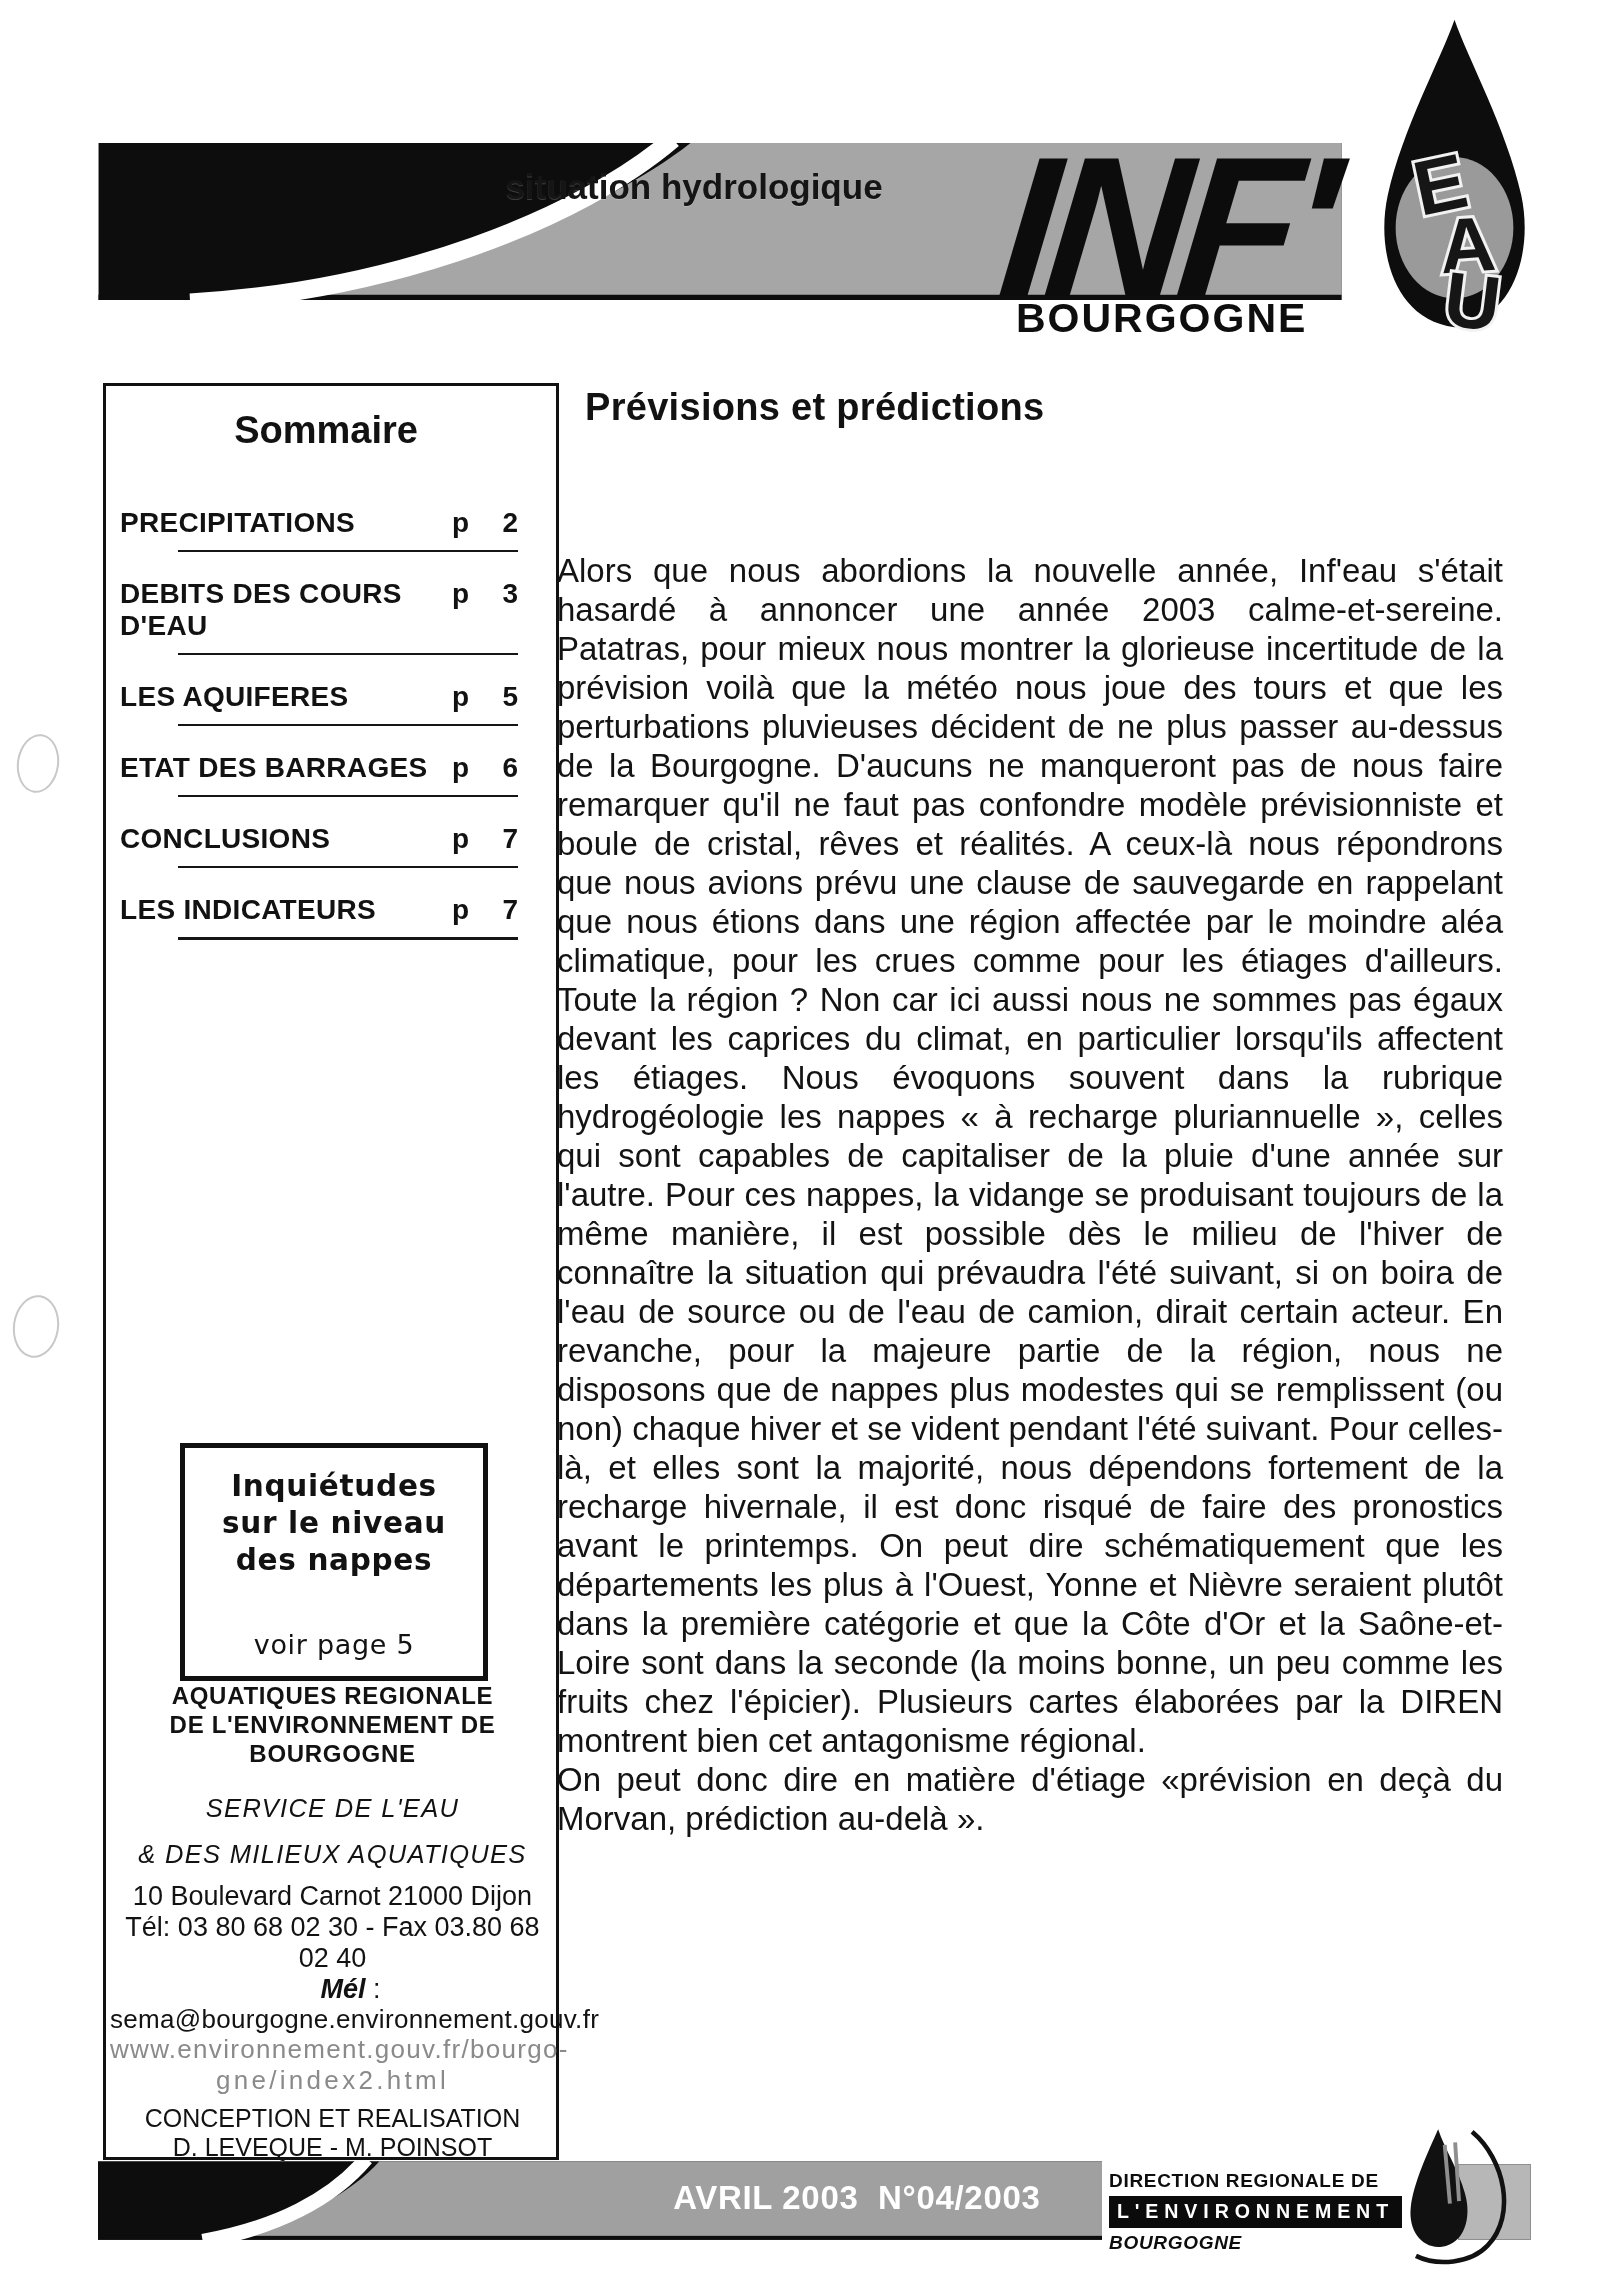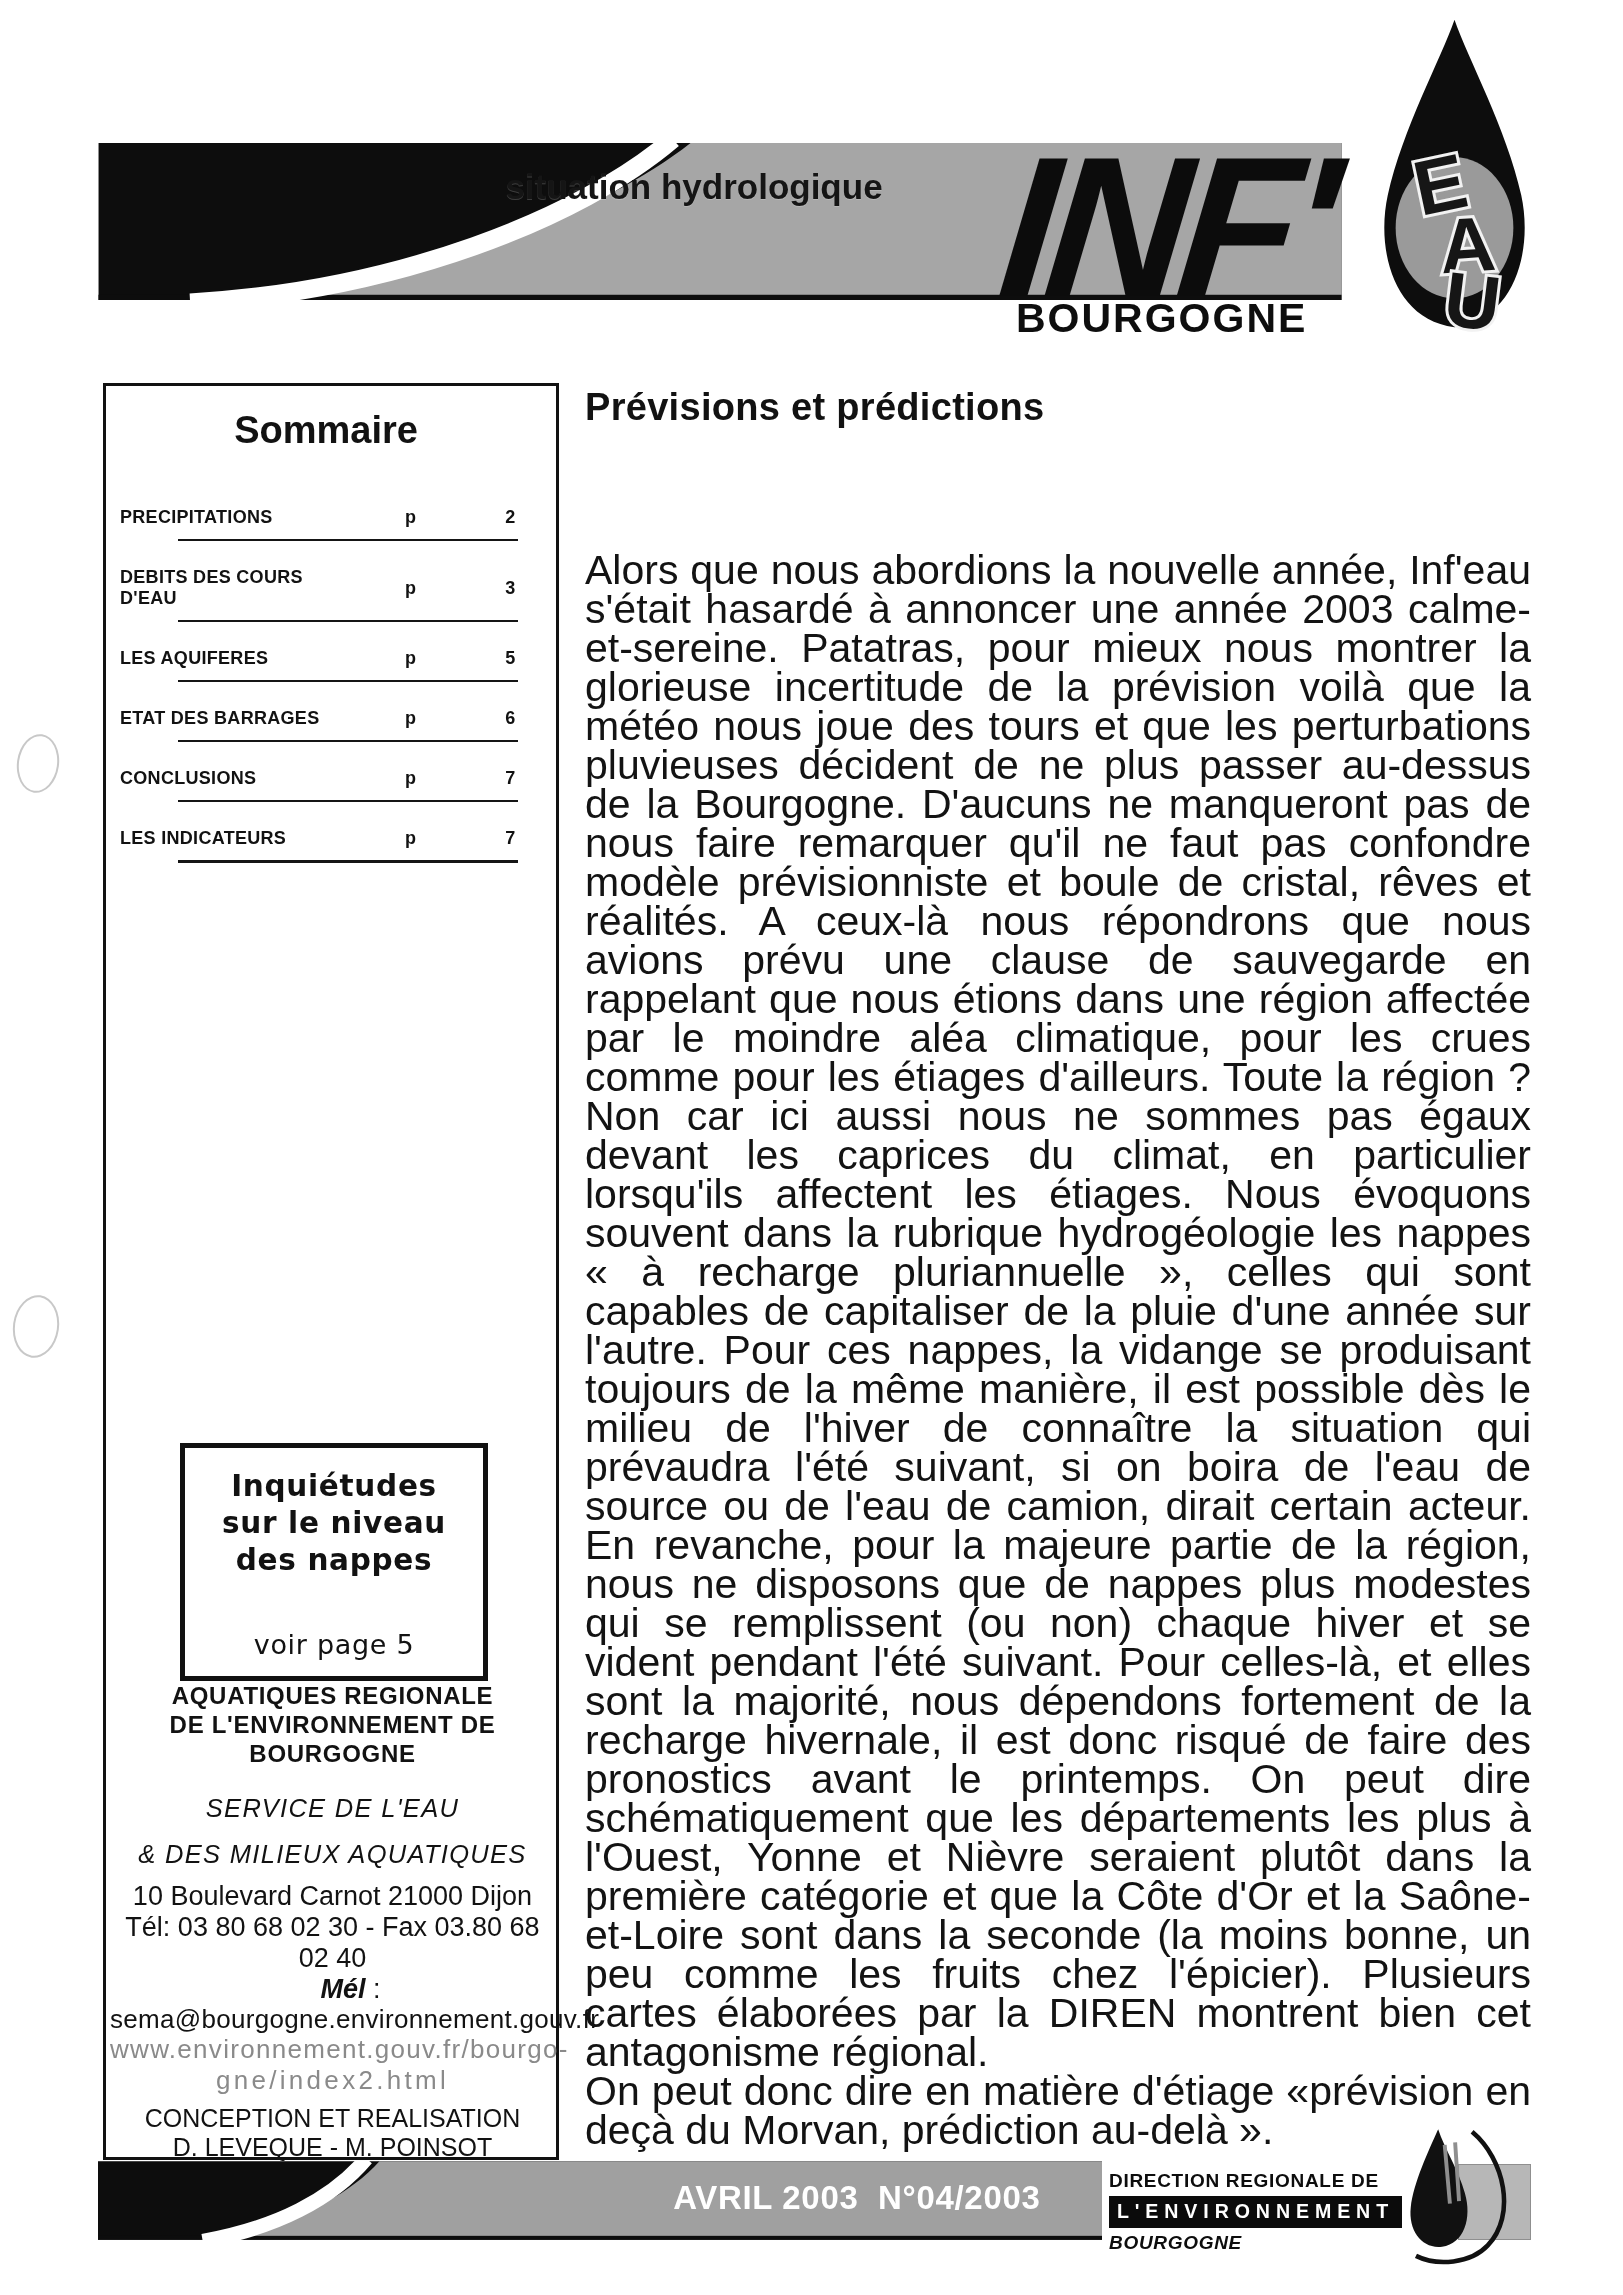--- a/index.html
+++ b/index.html
@@ -16,22 +16,22 @@
   .bourgogne-hdr{position:absolute;left:1016px;top:295px;font-size:41px;font-weight:bold;
      letter-spacing:2px;color:#0e0e0e;}
   .drop-logo{position:absolute;left:1343px;top:11.8px;}
   
   .outer-box{position:absolute;left:103px;top:383px;width:456px;height:1777px;
      border:3.9px solid #111;box-sizing:border-box;}
   .sommaire{position:absolute;left:103px;top:383px;width:456px;box-sizing:border-box;
      padding:26px 27px 0 17px;}
   .sommaire-title{text-align:center;font-size:38px;font-weight:bold;margin-bottom:55px;}
   .toc-item{margin-bottom:26px;}
-  .toc-row{display:flex;align-items:center;font-size:18px;font-weight:bold;
-     letter-spacing:0.3px;gap:47px;}
+  .toc-row{display:flex;align-items:flex-start;font-size:28px;font-weight:bold;
+     letter-spacing:0.3px;}
   .toc-label{flex:1;}
   .toc-p{width:37px;}
   .toc-num{width:43px;text-align:center;}
   .toc-rule{height:2.6px;background:#151515;margin:10.5px 14.4px 0 58px;}
   
   .callout{position:absolute;left:180px;top:1443px;width:308px;height:238px;
      border:5.2px solid #111;box-sizing:border-box;text-align:center;
      font-family:"DejaVu Sans",sans-serif;}
   .callout-title{margin-top:19.6px;font-size:29.5px;font-weight:bold;line-height:37px;
      letter-spacing:0.7px;}
@@ -47,21 +47,21 @@
   .mel-label{font-weight:bold;font-style:italic;margin-left:36px;}
   .email-line{font-size:26px;line-height:30px;letter-spacing:0.3px;}
   .web-line{font-size:26px;line-height:31px;color:#8a8a8a;letter-spacing:1.3px;
      }
   .web-line2{letter-spacing:3.3px;}
   .credit-line{font-size:25px;line-height:29px;}
   .repro-line{font-size:23px;line-height:26px;}
   
   .article-title{position:absolute;left:585px;top:386px;font-size:38px;font-weight:bold;
      letter-spacing:0.3px;}
-  .article-body{position:absolute;left:585px;top:551px;width:946px;font-size:41px;
+  .article-body{position:absolute;left:557px;top:551px;width:946px;font-size:33px;
      line-height:39px;text-align:justify;color:#131313;}
   .article-body p{margin:0;}
   
   .bottom-banner{position:absolute;left:98px;top:2161px;width:1004px;height:79px;}
   .issue-text{position:absolute;left:641px;top:2178px;width:445px;text-align:center;
      font-size:34px;font-weight:bold;color:#ffffff;letter-spacing:0.7px;white-space:pre;
      transform:scaleX(0.97);transform-origin:left top;}
   .footer-org{position:absolute;left:1109px;top:2170px;z-index:2;}
   .footer-org-l1{font-size:19px;font-weight:bold;letter-spacing:0.7px;color:#0d0d0d;}
   .footer-band{margin-top:3.9px;background:#0b0b0b;color:#fff;font-size:19.6px;

